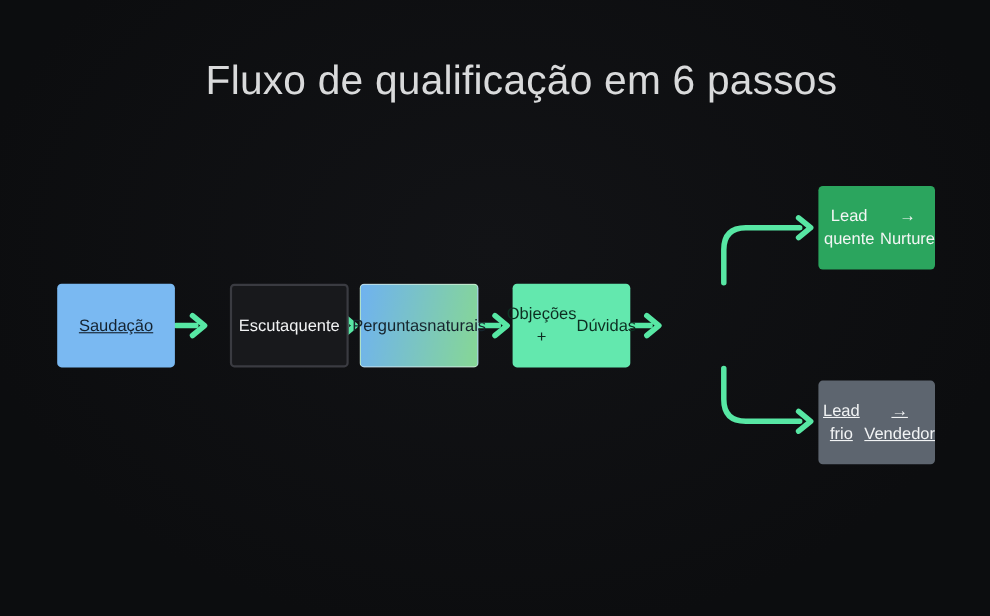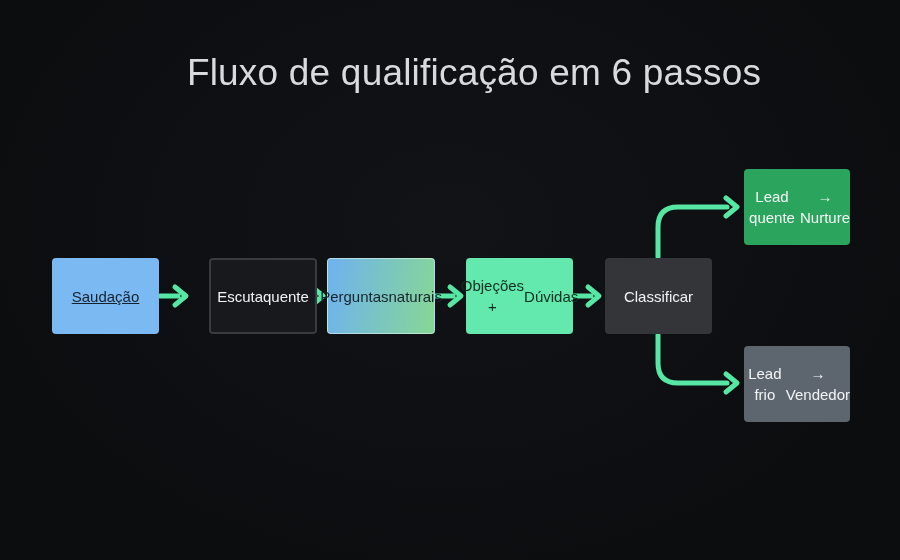--- a/index.html
+++ b/index.html
@@ -86,20 +86,21 @@
   }
   .node-lead-quente {
     left: 744px; top: 169px; width: 106px; height: 76px;
     background: #2ba55e;
     color: #f4f6f5;
   }
   .node-lead-frio {
     left: 744px; top: 346px; width: 106px; height: 76px;
     background: #5d656f;
     color: #f2f4f5;
+    text-decoration: underline;
   }
 </style>
 </head>
 <body>
 
 <div class="stage">
 
   <h1 class="page-title">Fluxo de qualificação em 6 passos</h1>
 
   <svg class="connectors" width="900" height="560" viewBox="0 0 900 560">
@@ -126,23 +127,20 @@
   <div class="node node-perguntas">
     <span class="line">Perguntas</span>
     <span class="line">naturais</span>
   </div>
 
   <div class="node node-duvidas">
     <span class="line">Objeções +</span>
     <span class="line">Dúvidas</span>
   </div>
 
-  <div class="node node-classificar">
-    <span class="line">Classificar</span>
-  </div>
 
   <div class="node node-lead-quente">
     <span class="line">Lead quente</span>
     <span class="line">→ Nurture</span>
   </div>
 
   <div class="node node-lead-frio">
     <span class="line">Lead frio</span>
     <span class="line">→ Vendedor</span>
   </div>

